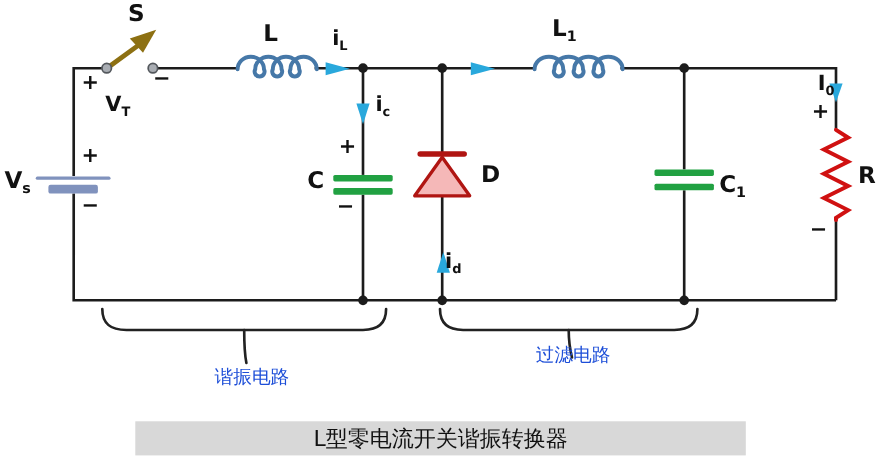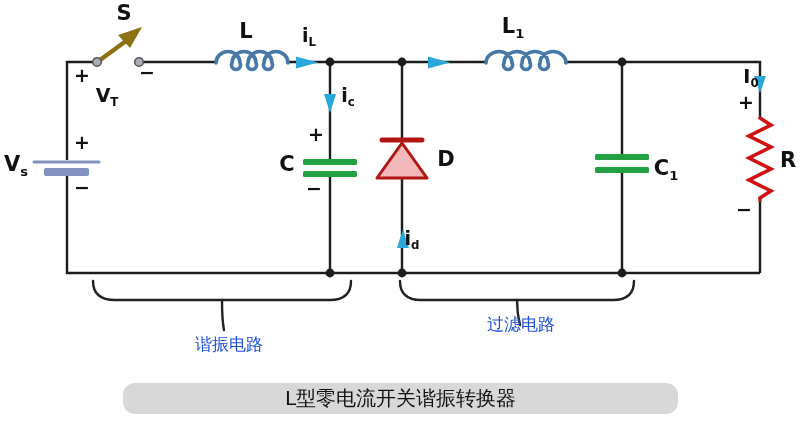--- a/index.html
+++ b/index.html
@@ -28,21 +28,21 @@
   
   .lbl{position:absolute;transform:translate(-50%,-50%);color:var(--text,#111);white-space:nowrap;line-height:1;}
   .comp{font-size:21px;font-weight:700;}
   .cur{font-size:19px;font-weight:700;text-align:center;}
   .sign{font-size:19px;font-weight:700;}
   .cn{font-size:17px;font-weight:400;color:#1d4ed8;}
   .lbl sub{font-size:0.62em;vertical-align:-0.35em;font-weight:700;}
 
   .titlebar{
     position:absolute;left:123px;top:383px;width:555px;height:31px;
-    background:var(--title-bg,#d8d8d8);border-radius:12px;
+    background:var(--title-bg,#d8d8d8);border-radius:0;
     display:flex;align-items:center;justify-content:center;
     font-size:20px;color:#111;
   }
 </style>
 </head>
 <body>
 
 <div class="stage">
 
   <svg width="800" height="425" viewBox="0 0 800 425">

